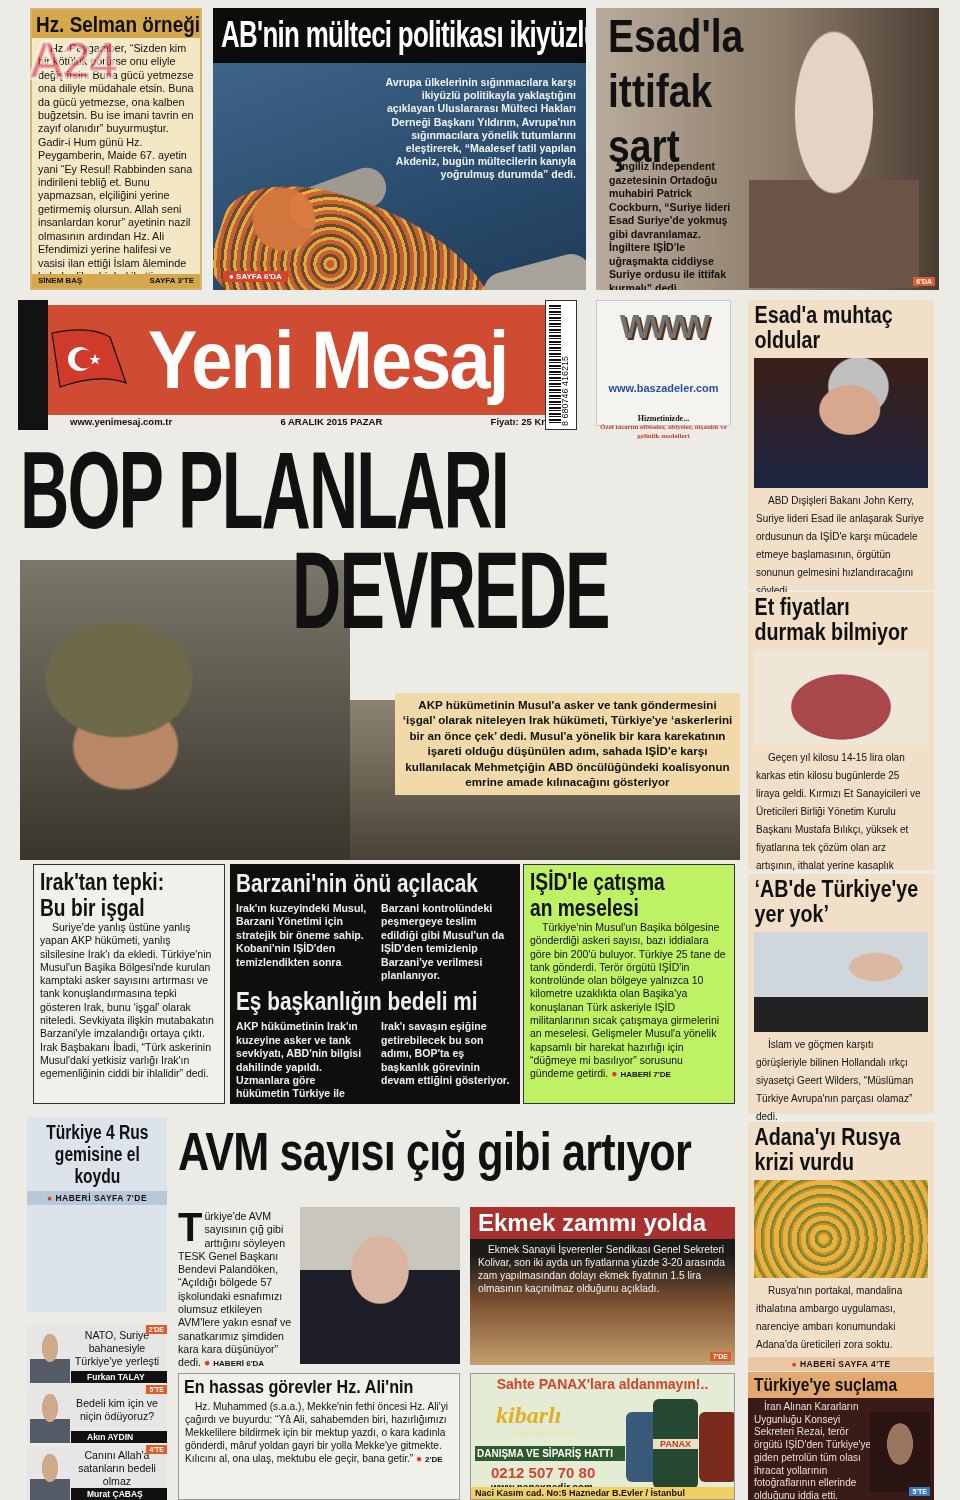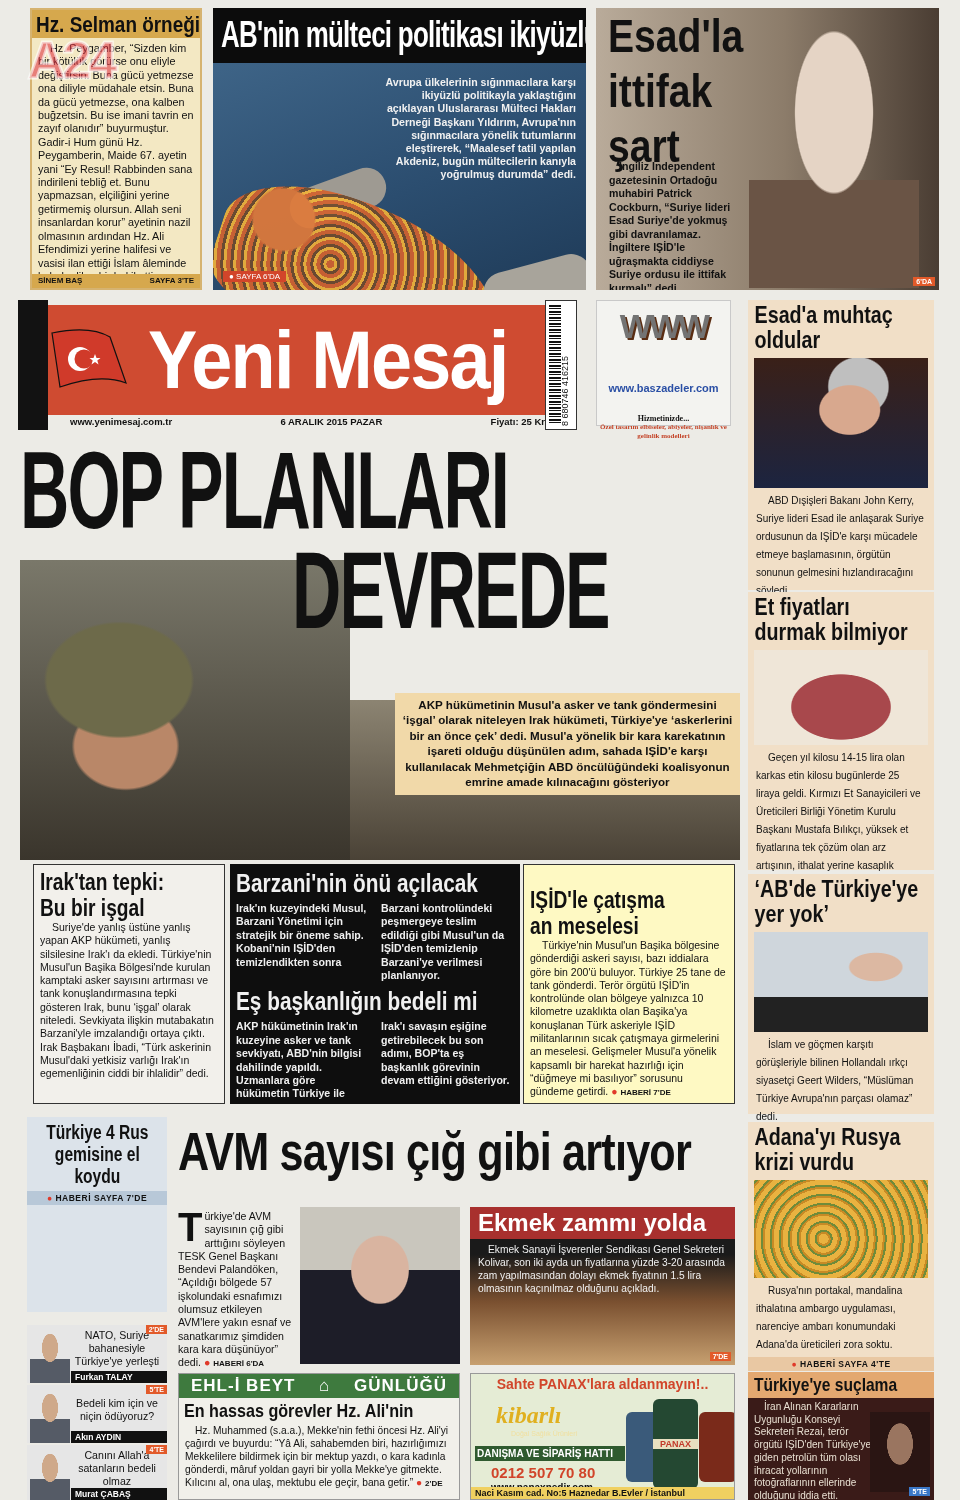--- a/index.html
+++ b/index.html
@@ -16,21 +16,21 @@
 #selman .head{background:#d6a84d;height:28px;padding:2px 4px}
 #selman .foot{position:absolute;bottom:0;left:0;right:0;height:14px;background:#d6a84d;font-size:8px;font-weight:bold;display:flex;justify-content:space-between;padding:2px 6px}
 #a24{left:28px;top:30px;font-size:52px;font-weight:bold;color:rgba(220,40,60,.55);letter-spacing:-3px;-webkit-text-stroke:3px rgba(255,255,255,.6)}
 #mülteci{left:213px;top:8px;width:373px;height:282px;background:#2f4d6c;overflow:hidden}
 #mülteci .bar{background:#0c0c0c;height:55px;padding:6px 8px}
 #sea{position:absolute;left:0;top:55px;width:373px;height:227px;background:linear-gradient(160deg,#3e6487 0%,#2b4d6f 55%,#1f3b58 100%)}
 #crowd{position:absolute;left:0;top:140px;width:290px;height:140px;background:radial-gradient(circle at 20% 30%,#e07a3a 0 12%,transparent 13%),repeating-radial-gradient(circle at 40% 50%,#d3622f 0 4px,#f0b23a 4px 7px,#6f4a2d 7px 10px);border-radius:40% 60% 20% 30%;transform:rotate(18deg);opacity:.92}
 #boat1{position:absolute;left:75px;top:115px;width:100px;height:40px;background:#9e9a92;border-radius:20px;transform:rotate(-20deg)}
 #boat2{position:absolute;left:270px;top:200px;width:110px;height:45px;background:#a8a49b;border-radius:20px;transform:rotate(-15deg)}
 #mülteci .lede{position:absolute;right:10px;top:68px;width:200px;color:#f1f1f1;font-size:10.6px;font-weight:bold;line-height:13.2px;text-align:right}
-#mülteci .pg{position:absolute;left:10px;bottom:8px;background:#d2452a;color:#fff;font-size:8px;font-weight:normal;padding:1px 6px}
+#mülteci .pg{position:absolute;left:10px;bottom:8px;background:#d2452a;color:#fff;font-size:8px;font-weight:bold;padding:1px 6px}
 #esad1{left:596px;top:8px;width:343px;height:282px;background:linear-gradient(90deg,#b9ab9a 0%,#8c7c6a 55%,#4a3d33 100%);overflow:hidden}
 #portrait{position:absolute;right:20px;top:10px;width:170px;height:270px;background:radial-gradient(ellipse at 50% 35%,#e5d4c5 0 32%,transparent 33%),linear-gradient(180deg,transparent 60%,#6a5445 60%);}
 #esad1 .lede{position:absolute;left:13px;top:152px;width:135px;font-size:10.6px;font-weight:bold;line-height:13.5px;text-indent:10px}
 #esad1 .tag{right:4px;bottom:4px}
 
 
 #mast{left:18px;top:300px;width:540px;height:130px}
 #mast .black{position:absolute;left:0;top:0;width:30px;height:130px;background:#121212}
 #mast .red{position:absolute;left:30px;top:5px;width:497px;height:110px;background:#cf4b31}
 #flag{position:absolute;left:2px;top:20px;width:80px;height:70px}
@@ -55,29 +55,29 @@
 #headline{left:20px;top:440px;width:720px;font-size:110px;line-height:100px;font-weight:bold;letter-spacing:-3px}
 #soldier{left:20px;top:560px;width:330px;height:300px;background:radial-gradient(ellipse at 30% 40%,#6d6a4a 0 22%,transparent 23%),radial-gradient(ellipse at 32% 62%,#b98768 0 16%,transparent 17%),linear-gradient(180deg,#7a786a,#3a352c)}
 #soldier2{left:350px;top:700px;width:390px;height:160px;background:linear-gradient(180deg,#8c8472,#4a4236)}
 #lede{left:395px;top:693px;width:345px;background:#f1d9a9;padding:4px 6px 6px;text-align:center;font-size:11.6px;font-weight:bold;line-height:15.4px}
 
 
 #irak{left:33px;top:864px;width:192px;height:240px;background:#f2f0eb;border:1px solid #333;padding:4px 6px}
 #barzani{left:230px;top:864px;width:290px;height:240px;background:#0e0e0e;color:#f0f0f0;padding:4px 6px}
 #barzani .cols{display:flex;gap:12px;font-size:10.6px;font-weight:bold;line-height:13.4px;margin:3px 0 4px}
 #barzani .cols div{flex:1}
-#isid{left:523px;top:864px;width:212px;height:240px;background:#fef9c3;border:1px solid #333;padding:22px 6px}
+#isid{left:523px;top:864px;width:212px;height:240px;background:#bef264;border:1px solid #333;padding:4px 6px}
 
 
 #rusgemi{left:27px;top:1117px;width:140px;height:195px;background:#dce3ea;padding:4px 6px}
 #rusgemi .ref{background:#b8c8d8;margin:4px -6px 16px}
 .col{position:absolute;left:27px;width:140px;height:58px;background:#e6e6e6}
 .col .face{position:absolute;left:3px;top:4px;width:40px;height:54px;background:radial-gradient(ellipse at 50% 35%,#cfa98a 0 28%,transparent 29%),linear-gradient(180deg,transparent 55%,#555b66 55%)}
 .col .t{position:absolute;left:44px;top:4px;width:92px;font-size:10.6px;line-height:13px;text-align:center}
-.col .n{position:absolute;left:44px;bottom:0;width:96px;background:#111;color:#fff;font-size:8.5px;font-weight:bold;padding:1px 4px}
+.col .n{position:absolute;left:44px;bottom:0;width:96px;background:#111;color:#fff;font-size:8.5px;font-weight:bold;padding:1px 16px}
 .col .tag{right:0;top:0}
 #avm{left:178px;top:1120px;width:560px;font-size:54px;font-weight:bold;letter-spacing:-1px}
 #avmtext{left:178px;top:1210px;width:125px;font-size:10.6px;line-height:13.3px}
 #avmtext .drop{float:left;font-size:40px;line-height:34px;font-weight:bold;margin-right:2px}
 #palandoken{left:300px;top:1207px;width:160px;height:157px;background:radial-gradient(ellipse at 50% 40%,#d9b4a0 0 25%,transparent 26%),linear-gradient(180deg,#c9c6bd 0 40%,#1d1d28 40%)}
 #ekmek{left:470px;top:1207px;width:265px;height:158px;background:linear-gradient(180deg,#1a1a1a 0 30%,#7a5030 60%,#c7a070 100%);overflow:hidden}
 #ekmek .h{background:#a8302e;color:#fff;font-size:24px;font-weight:bold;padding:2px 8px}
 #ekmek p{color:#f1f1f1;font-size:10.2px;line-height:13px;padding:4px 8px}
 #ekmek .tag{right:4px;bottom:4px}
 #ehl{left:178px;top:1373px;width:282px;height:127px;background:#f1f0ea;border:1px solid #999}
@@ -247,25 +247,20 @@
 </div>
 <div id="palandoken" class="abs"></div>
 
 <div id="ekmek" class="abs">
   <div class="h">Ekmek zammı yolda</div>
   <p style="text-indent:10px">Ekmek Sanayii İşverenler Sendikası Genel Sekreteri Kolivar, son iki ayda un fiyatlarına yüzde 3-20 arasında zam yapılmasından dolayı ekmek fiyatının 1.5 lira olmasının kaçınılmaz olduğunu açıkladı.</p>
   <span class="tag">7'DE</span>
 </div>
 
 <div id="ehl" class="abs">
-  <div class="band">
-      <span>EHL-İ BEYT</span>
-      <span>⌂</span>
-      <span>GÜNLÜĞÜ</span>
-    </div>
   <h3><span class="cond" style="transform:scaleX(.85)">En hassas görevler Hz. Ali'nin</span></h3>
   <p><span>Hz. Muhammed (s.a.a.), Mekke'nin fethi öncesi Hz. Ali'yi çağırdı ve buyurdu: “Yâ Ali, sahabemden biri, hazırlığımızı Mekkelilere bildirmek için bir mektup yazdı, o kara kadınla gönderdi, mâruf yoldan gayri bir yolla Mekke'ye gitmekte. Kılıcını al, ona ulaş, mektubu ele geçir, bana getir.”</span> <span class="dot">●</span> <b style="font-size:8px">2'DE</b></p>
 </div>
 
 <div id="panax" class="abs">
   <div class="h">Sahte PANAX'lara aldanmayın!..</div>
   <div class="logo">kibarlı</div>
   <div style="position:absolute;left:40px;top:56px;font-size:7px;color:#f0e0a0">Doğal Sağlık Ürünleri</div>
   <div class="green">DANIŞMA VE SİPARİŞ HATTI</div>
   <div class="tel">0212 507 70 80</div>

